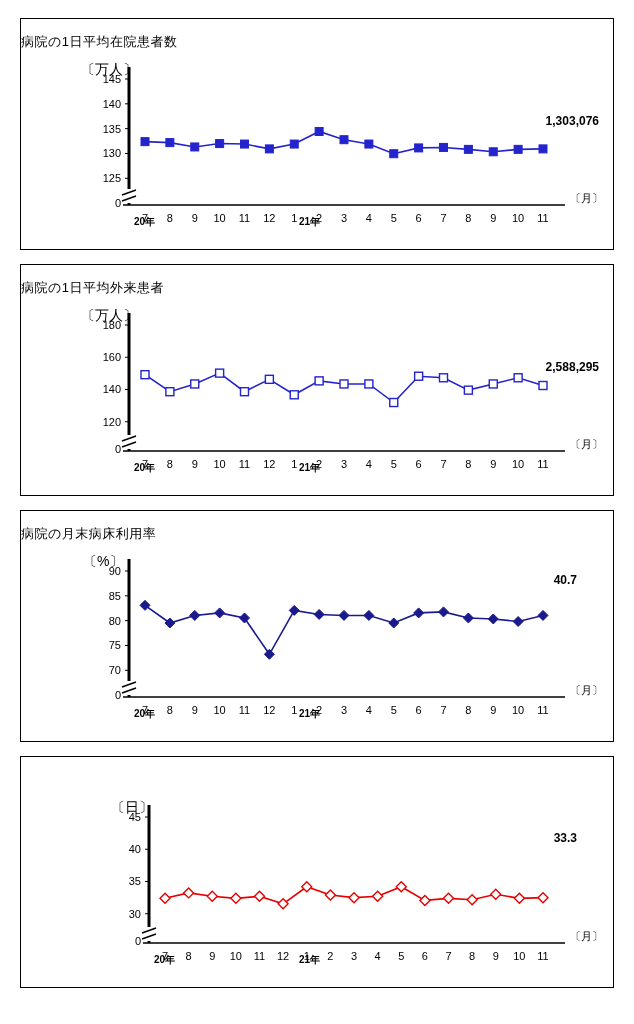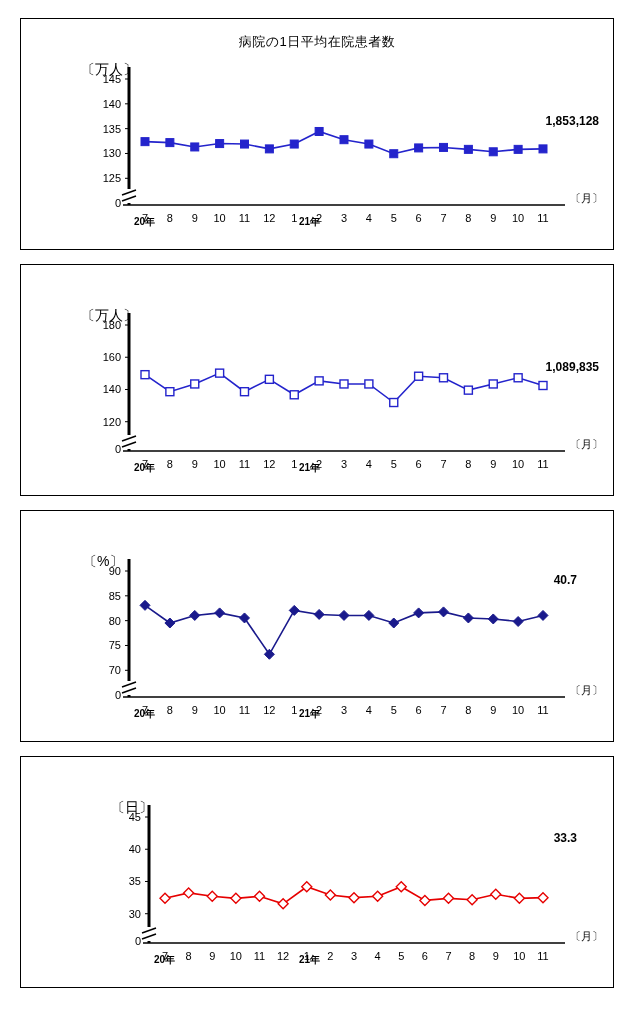--- a/index.html
+++ b/index.html
@@ -24,21 +24,21 @@
   .panel {
     border: 1px solid #000000;
     box-sizing: border-box;
     position: relative;
     margin-bottom: 14px;
     background: #ffffff;
   }
   .panel-title {
     position: absolute;
     width: 100%;
-    text-align: center;
+    text-align: left;
     top: 14px;
     font-size: 13px;
     letter-spacing: 0.5px;
   }
   .unit-label {
     position: absolute;
     font-size: 14px;
   }
   .month-label {
     position: absolute;
@@ -110,21 +110,21 @@
         <rect x="368.75" y="130.7166666666666" width="8" height="8" fill="#2424cc" stroke="#2424cc" stroke-width="1"></rect>
         <rect x="393.625" y="124.91666666666666" width="8" height="8" fill="#2424cc" stroke="#2424cc" stroke-width="1"></rect>
         <rect x="418.5" y="124.43333333333337" width="8" height="8" fill="#2424cc" stroke="#2424cc" stroke-width="1"></rect>
         <rect x="443.375" y="126.36666666666673" width="8" height="8" fill="#2424cc" stroke="#2424cc" stroke-width="1"></rect>
         <rect x="468.25" y="128.7833333333334" width="8" height="8" fill="#2424cc" stroke="#2424cc" stroke-width="1"></rect>
         <rect x="493.125" y="126.36666666666673" width="8" height="8" fill="#2424cc" stroke="#2424cc" stroke-width="1"></rect>
         <rect x="518" y="125.88333333333327" width="8" height="8" fill="#2424cc" stroke="#2424cc" stroke-width="1"></rect>
       </svg>
     <div class="panel-title">病院の1日平均在院患者数</div>
     <div class="unit-label" style="left:60px; top:42px;">〔万人〕</div>
-    <div class="end-value" style="right:14px; top:95px;">1,853,128</div>
+    <div class="end-value" style="right:14px; top:95px;">1,303,076</div>
     <div class="year-label" style="left:113px; top:196px;">20年</div>
     <div class="year-label" style="left:278px; top:196px;">21年</div>
     <div class="month-label" style="right:10px; top:172px;">〔月〕</div>
   </div>
 
   <div class="panel" id="panel-1" style="height:232px;">
       <svg width="592" height="232">
         <text x="100" y="64" text-anchor="end" font-size="11" font-family="&quot;Liberation Sans&quot;, sans-serif" fill="#000">180</text>
         <line x1="104" y1="60" x2="108" y2="60" stroke="#000" stroke-width="1"></line>
         <text x="100" y="96.23880597014926" text-anchor="end" font-size="11" font-family="&quot;Liberation Sans&quot;, sans-serif" fill="#000">160</text>
@@ -168,22 +168,23 @@
         <rect x="319" y="114.96000000000001" width="8" height="8" fill="#ffffff" stroke="#2424cc" stroke-width="1.4"></rect>
         <rect x="343.875" y="114.96000000000001" width="8" height="8" fill="#ffffff" stroke="#2424cc" stroke-width="1.4"></rect>
         <rect x="368.75" y="133.51999999999998" width="8" height="8" fill="#ffffff" stroke="#2424cc" stroke-width="1.4"></rect>
         <rect x="393.625" y="107.22666666666666" width="8" height="8" fill="#ffffff" stroke="#2424cc" stroke-width="1.4"></rect>
         <rect x="418.5" y="108.77333333333334" width="8" height="8" fill="#ffffff" stroke="#2424cc" stroke-width="1.4"></rect>
         <rect x="443.375" y="121.14666666666668" width="8" height="8" fill="#ffffff" stroke="#2424cc" stroke-width="1.4"></rect>
         <rect x="468.25" y="114.96000000000001" width="8" height="8" fill="#ffffff" stroke="#2424cc" stroke-width="1.4"></rect>
         <rect x="493.125" y="108.77333333333334" width="8" height="8" fill="#ffffff" stroke="#2424cc" stroke-width="1.4"></rect>
         <rect x="518" y="116.50666666666666" width="8" height="8" fill="#ffffff" stroke="#2424cc" stroke-width="1.4"></rect>
       </svg>
+    <div class="panel-title">病院の1日平均外来患者</div>
     <div class="unit-label" style="left:60px; top:42px;">〔万人〕</div>
-    <div class="end-value" style="right:14px; top:95px;">1,089,835</div>
+    <div class="end-value" style="right:14px; top:95px;">2,588,295</div>
     <div class="year-label" style="left:113px; top:196px;">20年</div>
     <div class="year-label" style="left:278px; top:196px;">21年</div>
     <div class="month-label" style="right:10px; top:172px;">〔月〕</div>
   </div>
 
   <div class="panel" id="panel-2" style="height:232px;">
       <svg width="592" height="232">
         <text x="100" y="64" text-anchor="end" font-size="11" font-family="&quot;Liberation Sans&quot;, sans-serif" fill="#000">90</text>
         <line x1="104" y1="60" x2="108" y2="60" stroke="#000" stroke-width="1"></line>
         <text x="100" y="88.82758620689656" text-anchor="end" font-size="11" font-family="&quot;Liberation Sans&quot;, sans-serif" fill="#000">85</text>
@@ -229,20 +230,21 @@
         <polygon points="323,99.43478260869566 328,104.43478260869566 323,109.43478260869566 318,104.43478260869566" fill="#1a1a8c" stroke="#1a1a8c" stroke-width="1"></polygon>
         <polygon points="347.875,99.43478260869566 352.875,104.43478260869566 347.875,109.43478260869566 342.875,104.43478260869566" fill="#1a1a8c" stroke="#1a1a8c" stroke-width="1"></polygon>
         <polygon points="372.75,107 377.75,112 372.75,117 367.75,112" fill="#1a1a8c" stroke="#1a1a8c" stroke-width="1"></polygon>
         <polygon points="397.625,96.91304347826086 402.625,101.91304347826086 397.625,106.91304347826086 392.625,101.91304347826086" fill="#1a1a8c" stroke="#1a1a8c" stroke-width="1"></polygon>
         <polygon points="422.5,95.90434782608695 427.5,100.90434782608695 422.5,105.90434782608695 417.5,100.90434782608695" fill="#1a1a8c" stroke="#1a1a8c" stroke-width="1"></polygon>
         <polygon points="447.375,101.95652173913044 452.375,106.95652173913044 447.375,111.95652173913044 442.375,106.95652173913044" fill="#1a1a8c" stroke="#1a1a8c" stroke-width="1"></polygon>
         <polygon points="472.25,102.96521739130435 477.25,107.96521739130435 472.25,112.96521739130435 467.25,107.96521739130435" fill="#1a1a8c" stroke="#1a1a8c" stroke-width="1"></polygon>
         <polygon points="497.125,105.48695652173913 502.125,110.48695652173913 497.125,115.48695652173913 492.125,110.48695652173913" fill="#1a1a8c" stroke="#1a1a8c" stroke-width="1"></polygon>
         <polygon points="522,99.43478260869566 527,104.43478260869566 522,109.43478260869566 517,104.43478260869566" fill="#1a1a8c" stroke="#1a1a8c" stroke-width="1"></polygon>
       </svg>
+    <div class="panel-title">病院の月末病床利用率</div>
     <div class="unit-label" style="left:62px; top:42px;">〔%〕</div>
     <div class="end-value" style="right:36px; top:62px;">40.7</div>
     <div class="year-label" style="left:113px; top:196px;">20年</div>
     <div class="year-label" style="left:278px; top:196px;">21年</div>
     <div class="month-label" style="right:10px; top:172px;">〔月〕</div>
   </div>
 
   <div class="panel" id="panel-3" style="height:232px; margin-bottom:0;">
       <svg width="592" height="232">
         <text x="120" y="64" text-anchor="end" font-size="11" font-family="&quot;Liberation Sans&quot;, sans-serif" fill="#000">45</text>

